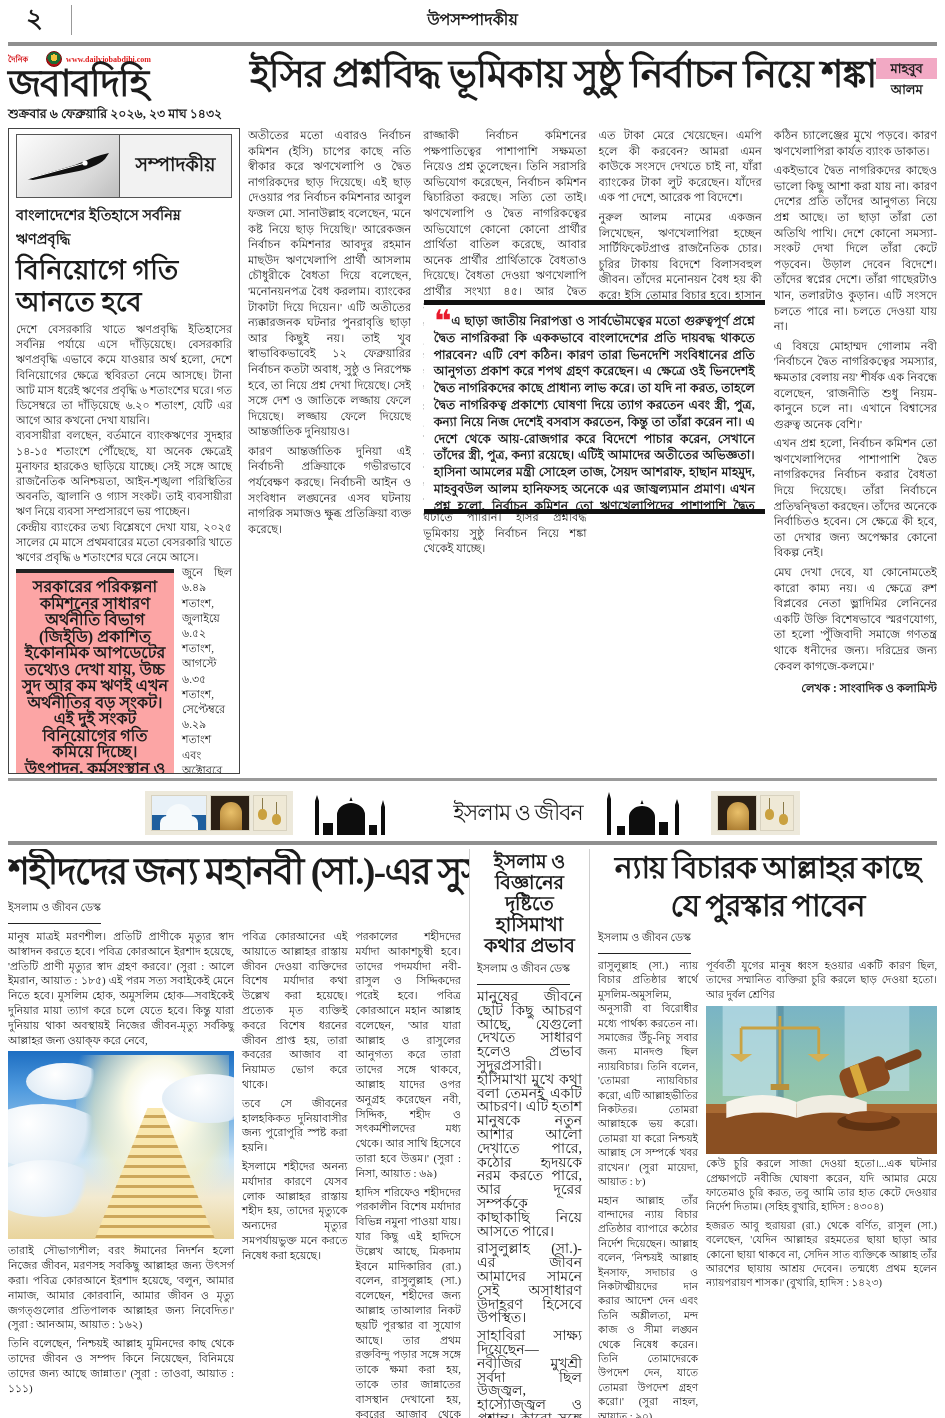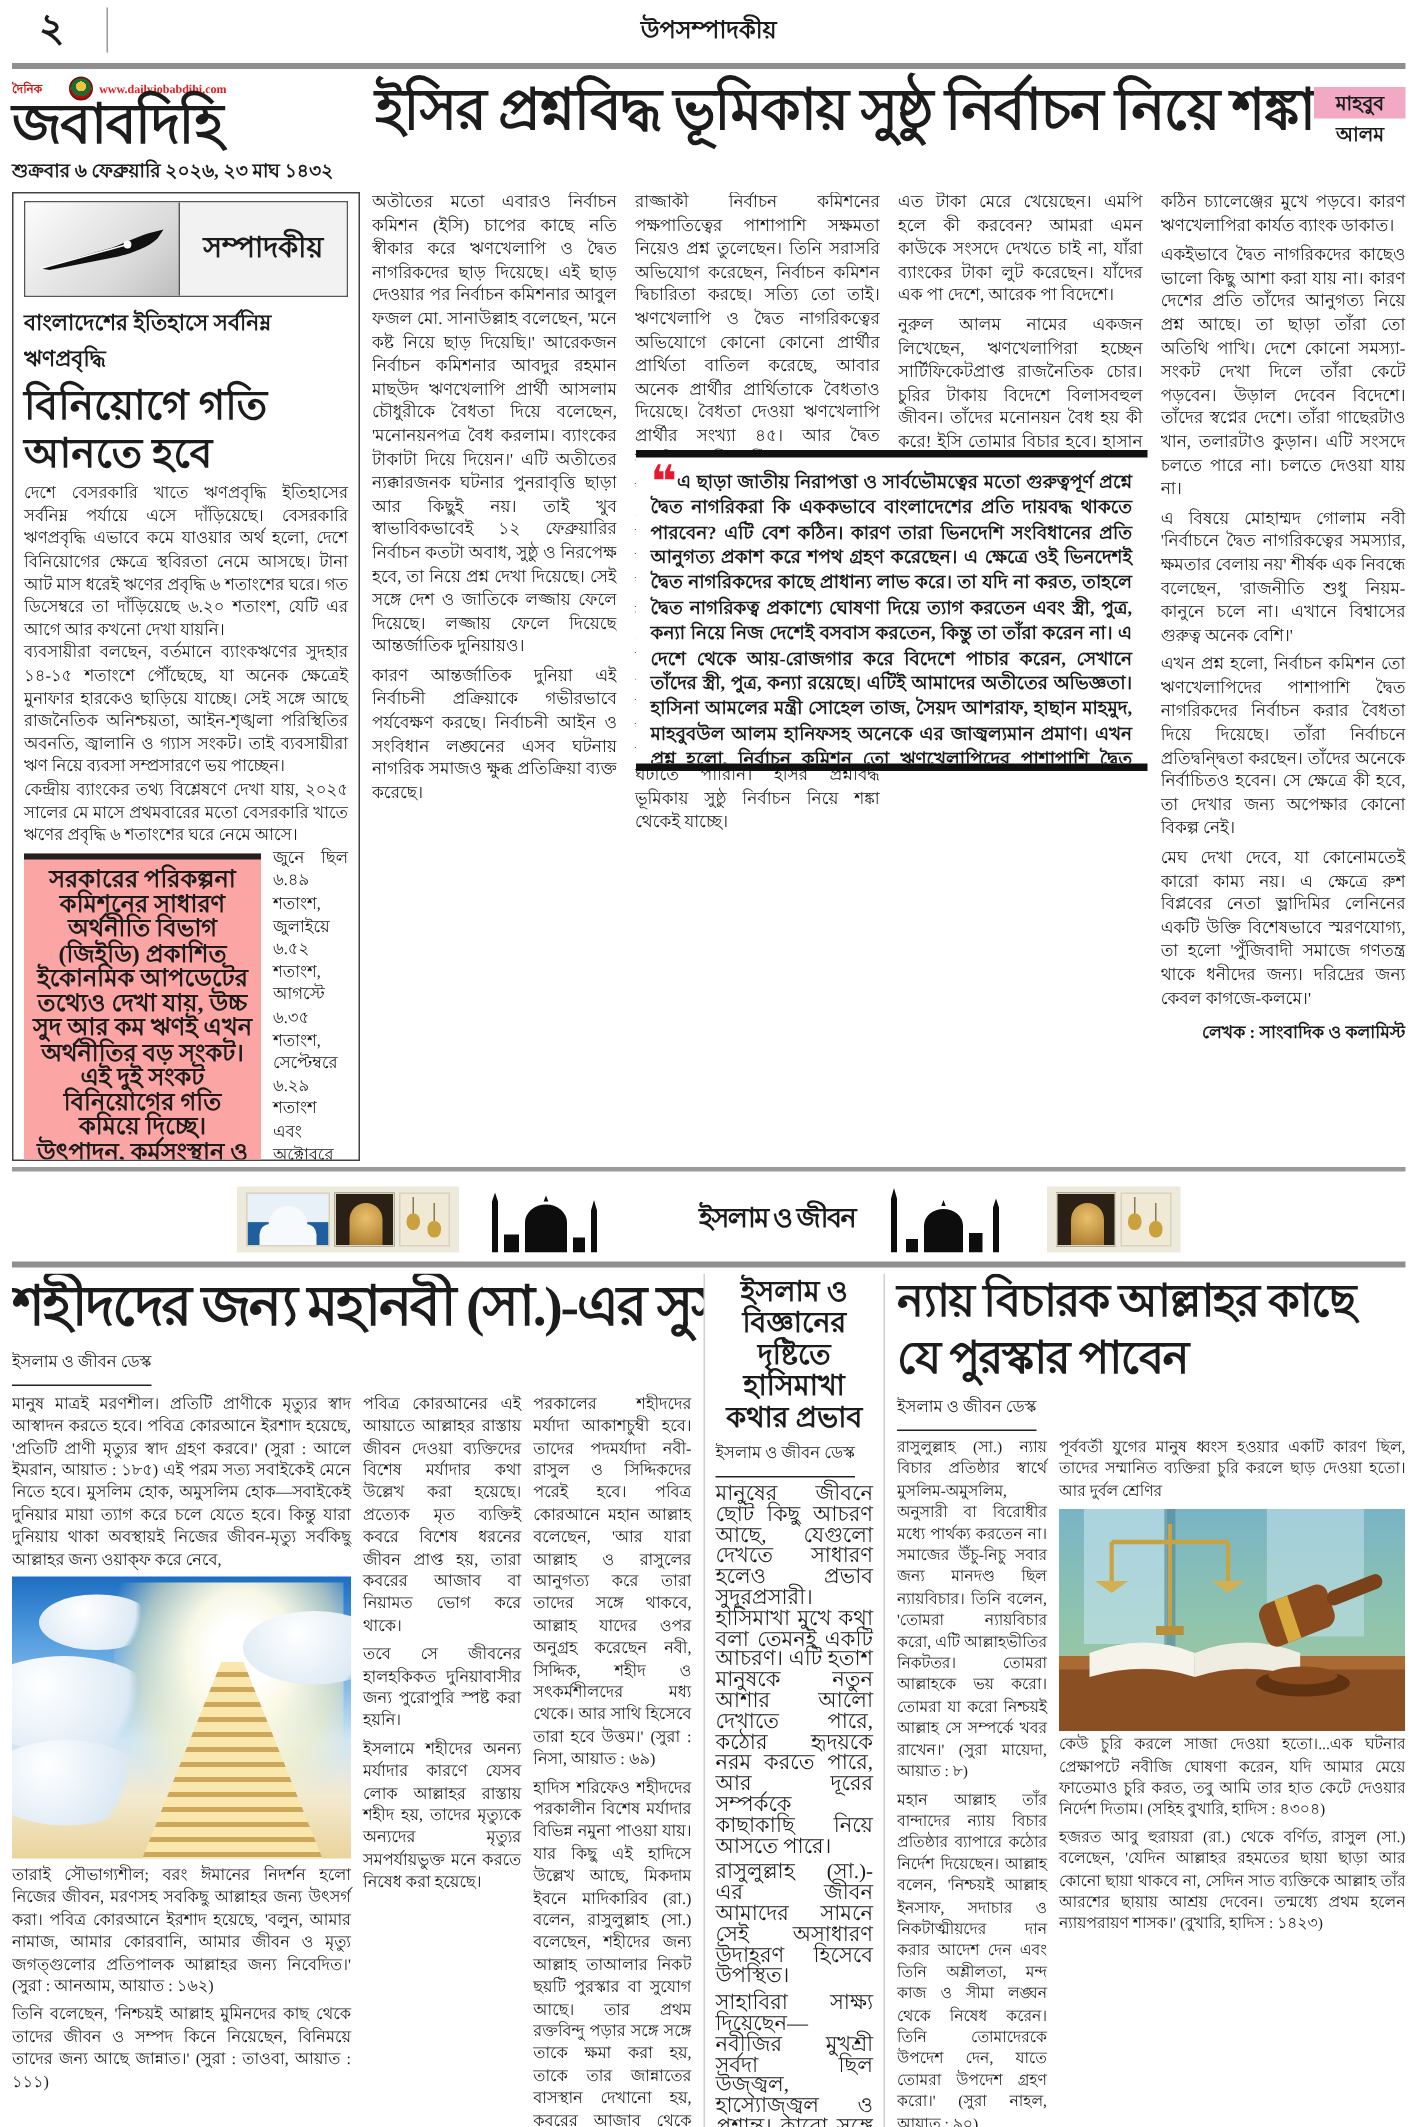--- a/index.html
+++ b/index.html
@@ -70,21 +70,21 @@
   .thumb-mosque-photo:before { content:""; position:absolute; left:14px; top:8px; width:26px; height:26px; border-radius:50% 50% 0 0;
     background:#f6fafc; box-shadow:-12px 6px 0 -6px #f6fafc, 12px 6px 0 -6px #f6fafc; }
   .thumb-arch { width:40px; background:#2b2015; position:relative; overflow:hidden; }
   .thumb-arch:before { content:""; position:absolute; left:9px; top:6px; width:22px; height:34px; border-radius:11px 11px 0 0;
     background:radial-gradient(circle at 50% 30%, #e9c06a, #a5762c 80%); }
   .thumb-lantern { width:34px; background:#efe9d6; position:relative; overflow:hidden; }
   .thumb-lantern:before { content:""; position:absolute; left:8px; top:2px; width:1px; height:12px; background:#8a7a4a;
     box-shadow:14px 4px 0 #8a7a4a; }
   .thumb-lantern:after { content:""; position:absolute; left:4px; top:13px; width:9px; height:11px; border-radius:45%;
     background:#caa13f; box-shadow:14px 5px 0 #caa13f; }
-  .banner-title { font-size:18px; font-weight:700; letter-spacing:-1px;margin-left:32px; }
+  .banner-title { font-size:22px; font-weight:400; letter-spacing:-1px;margin-left:32px; }
   .mosque-sil { height:44px; }
   .banner-rule { height:4px; background:#8f8f8f; margin-bottom:4px; }
 
   
   .bottom-row { display:flex; height:578px; overflow:hidden; }
   article { overflow:hidden; }
   .byline { display:inline-block; font-size:11px; font-weight:normal; border-bottom:1px solid #222; padding-bottom:5px; margin:4px 0 5px 0; }
   .bodytext p { font-size:10.8px; line-height:14.8px; text-align:justify; margin-bottom:4px; }
   .bodytext p.subhead { font-weight:bold; text-align:left; }
 
@@ -107,21 +107,21 @@
   .c1 { left:-12%; top:28%; width:55%; height:34%; }
   .c2 { left:-8%; top:58%; width:48%; height:30%; }
   .c3 { right:-10%; top:12%; width:42%; height:26%; }
   .c4 { left:8%; top:6%; width:34%; height:20%; }
 
   .art-hasi { flex:0 0 120px; padding:0 7px; border-right:1px solid #cfcfcf; }
   .hasi-head { font-size:19px; font-weight:bold; line-height:21px; text-align:center; margin-top:2px; }
   .art-hasi .bodytext p { font-size:14px; line-height:13.8px; }
 
   .art-bichar { flex:1; padding-left:8px; }
-  .bichar-head { font-size:30px; font-weight:bold; line-height:38px; text-align:left; letter-spacing:-1px; }
+  .bichar-head { font-size:30px; font-weight:bold; line-height:38px; text-align:center; letter-spacing:-1px; }
   .bichar-cols { display:flex; gap:8px; height:470px; overflow:hidden; }
   .bi-colA { flex:0 0 100px; }
   .bi-colA p, .bi-colB p { font-size:10.4px; line-height:14.4px; text-align:justify; margin-bottom:4px; }
   .bi-colB { flex:1; }
   .img-gavel { width:100%; height:148px; margin:3px 0; display:block; }
 </style>
 </head>
 <body>
 
 <div class="page">

